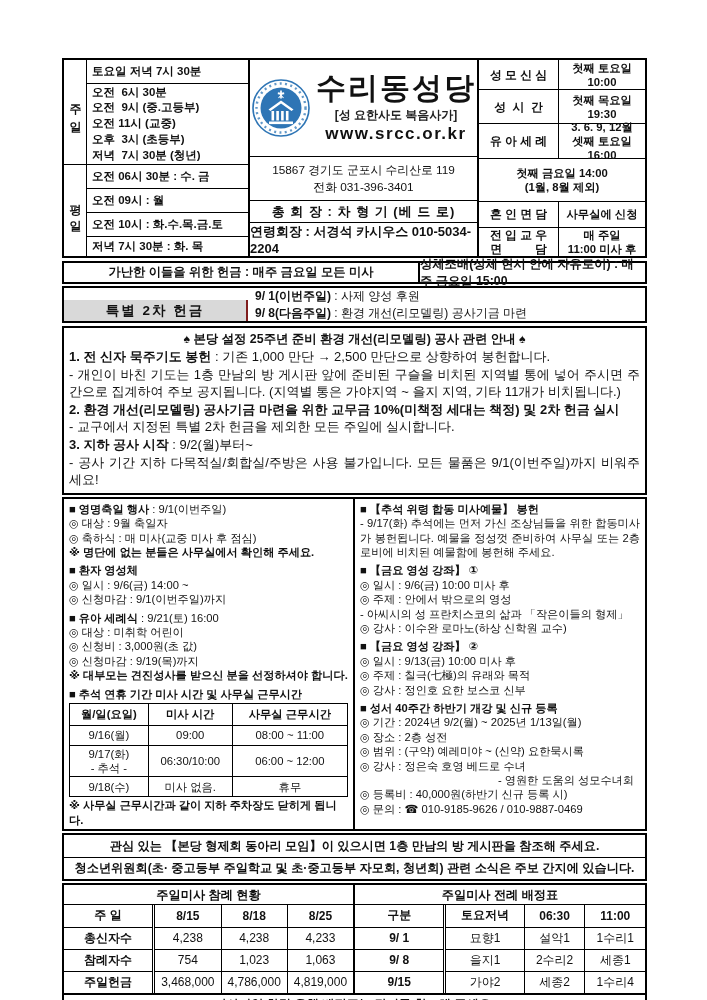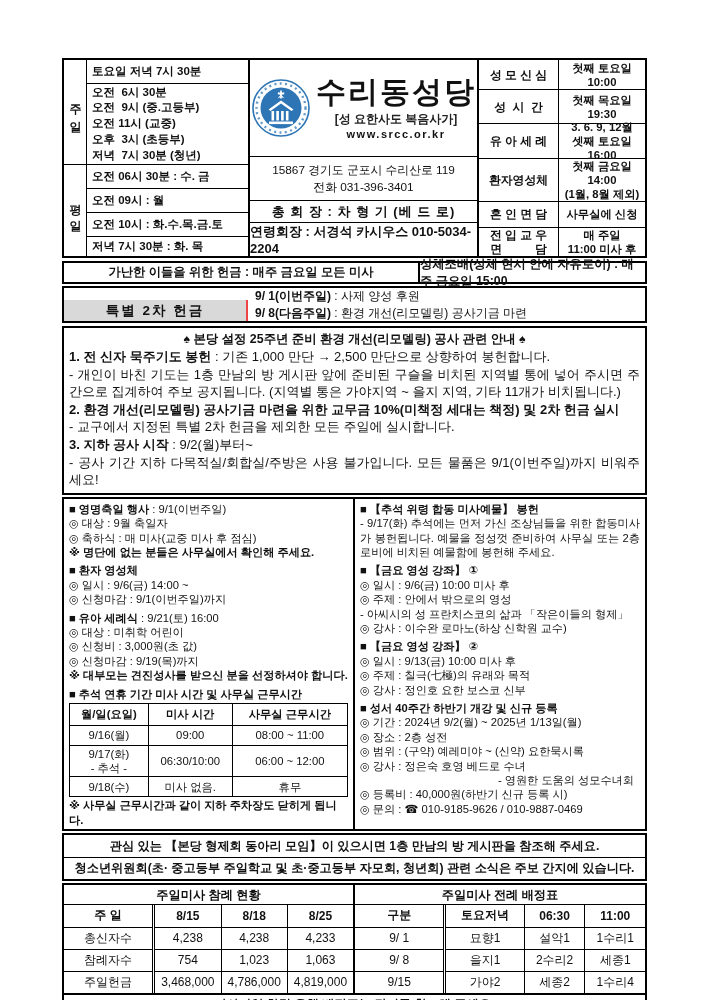--- a/index.html
+++ b/index.html
@@ -20,40 +20,40 @@
   .sun  { height:81px; border-bottom:1.5px solid #000; flex-direction:column; align-items:flex-start; justify-content:center; }
   .sun div { line-height:15.8px; white-space:pre; }
   .wk   { height:24px; border-bottom:1.5px solid #000; }
   .wk:last-child { border-bottom:none; flex:1; }
 
   .hdr-mid { width:229px; border-right:2px solid #000; display:flex; flex-direction:column; }
   .brand { height:104px; border-bottom:1.5px solid #000; display:flex; align-items:center; justify-content:center; gap:5px; }
   .brand-text { text-align:center; }
   .church-name { font-size:30px; font-weight:700; letter-spacing:2px; line-height:1.05; }
   .patron { font-size:12px; font-weight:700; margin-top:4px; color:#222; }
-  .url { font-size:11px; font-weight:700; letter-spacing:1.5px; margin-top:0; }
+  .url { font-size:17px; font-weight:700; letter-spacing:1.5px; margin-top:0; }
   .addr { height:47px; border-bottom:1.5px solid #000; display:flex; flex-direction:column; align-items:center; justify-content:center; font-weight:500; font-size:11.8px; line-height:1.45; }
   .pres { height:23px; border-bottom:1.5px solid #000; font-weight:700; font-size:13px; display:flex; align-items:center; justify-content:center; letter-spacing:1px; }
   .yeol { flex:1; font-weight:700; font-size:13px; display:flex; align-items:center; justify-content:center; }
 
   .hdr-right { flex:1; display:flex; flex-direction:column; }
   .srow { display:flex; border-bottom:1.5px solid #000; }
   .srow:last-child { border-bottom:none; flex:1; }
   .r1{height:31px} .r2{height:34px} .r3{height:35px} .r4{height:44px} .r5{height:26px}
   .slabel { width:80px; border-right:1.5px solid #000; display:flex; align-items:center; justify-content:center; font-weight:600; font-size:11.8px; white-space:pre-wrap; text-align:center; line-height:1.2; }
   .sval { flex:1; display:flex; align-items:center; justify-content:center; text-align:center; font-weight:600; white-space:pre-line; line-height:1.25; font-size:11.3px; }
 
   
   .offer { display:flex; border:2px solid #000; margin-top:3px; height:23px; font-weight:700; font-size:12.3px; }
   .offer > div { display:flex; align-items:center; justify-content:center; }
   .offer-left { width:356px; border-right:2px solid #000; }
   .offer-right { flex:1; }
 
   .special { display:flex; border:2px solid #000; margin-top:2px; height:37px; }
-  .sp-label { width:184px; background:#d9d9d9; border-right:2px solid #ef4444; font-weight:700; font-size:13.5px; display:flex; align-items:center; justify-content:center; letter-spacing:2px;margin-top:12px; }
+  .sp-label { width:184px; background:#d9d9d9; border-right:2px solid #7f1d1d; font-weight:700; font-size:13.5px; display:flex; align-items:center; justify-content:center; letter-spacing:2px;margin-top:12px; }
   .sp-lines { flex:1; padding:1px 7px; display:flex; flex-direction:column; justify-content:center; font-size:12px; line-height:16.5px; }
   .h { font-weight:700; }
 
   
   .cnotice { border:2px solid #000; margin-top:3px; padding:2px 5px 4px 5px; }
   .cn-title { text-align:center; font-weight:700; font-size:12.4px; line-height:18px; }
   .cn-line { font-size:13px; line-height:17.6px; text-align:justify; }
 
   
   .twocol { display:flex; border:2px solid #000; margin-top:2px; }
@@ -79,21 +79,21 @@
   
   .bottom-box { border:2px solid #000; margin-top:2px; }
   .bt-flex { display:flex; }
   .btL { width:291px; border-right:2px solid #000; }
   .btR { flex:1; }
   .bt-title { height:20px; border-bottom:1.5px solid #000; font-weight:700; font-size:12.2px; text-align:center; line-height:20px; }
   .bt-table { border:hidden; }
   .bt-table th, .bt-table td { border:1.5px solid #000; height:22px; font-size:12px; }
   .bt-table th { font-weight:700; }
   .bt-table th:first-child, .bt-table td:first-child { border-right:3px double #000; width:31%; font-weight:700; }
-  .bt-table td:first-child { font-weight:400; }
+  .bt-table td:first-child { font-weight:700; }
   .vehicle { border-top:2px solid #000; height:21px; display:flex; align-items:center; justify-content:center; font-weight:700; font-size:12.2px; }
 </style>
 </head>
 <body>
 
 <div class="page">
 
   <div class="hdr">
 
     <div class="hdr-left">
@@ -159,21 +159,20 @@
       <div class="srow r2">
         <div class="slabel">성  시  간</div>
         <div class="sval">첫째 목요일 19:30</div>
       </div>
       <div class="srow r3">
         <div class="slabel">유 아 세 례</div>
         <div class="sval">3. 6. 9, 12월
 셋째 토요일 16:00</div>
       </div>
       <div class="srow r4">
-        <div class="slabel">환자영성체</div>
         <div class="sval">첫째 금요일 14:00
 (1월, 8월 제외)</div>
       </div>
       <div class="srow r5">
         <div class="slabel">혼 인 면 담</div>
         <div class="sval">사무실에 신청</div>
       </div>
       <div class="srow">
         <div class="slabel">전 입 교 우
 면          담</div>

